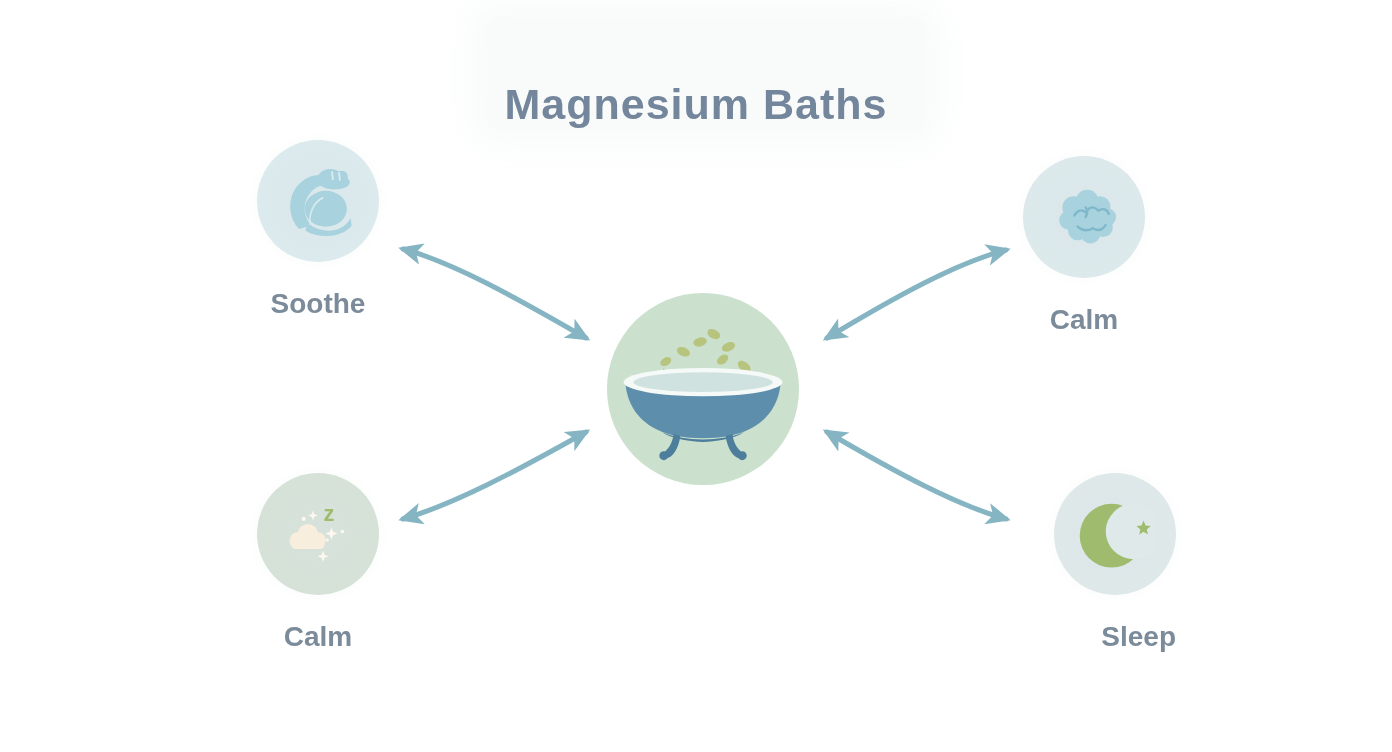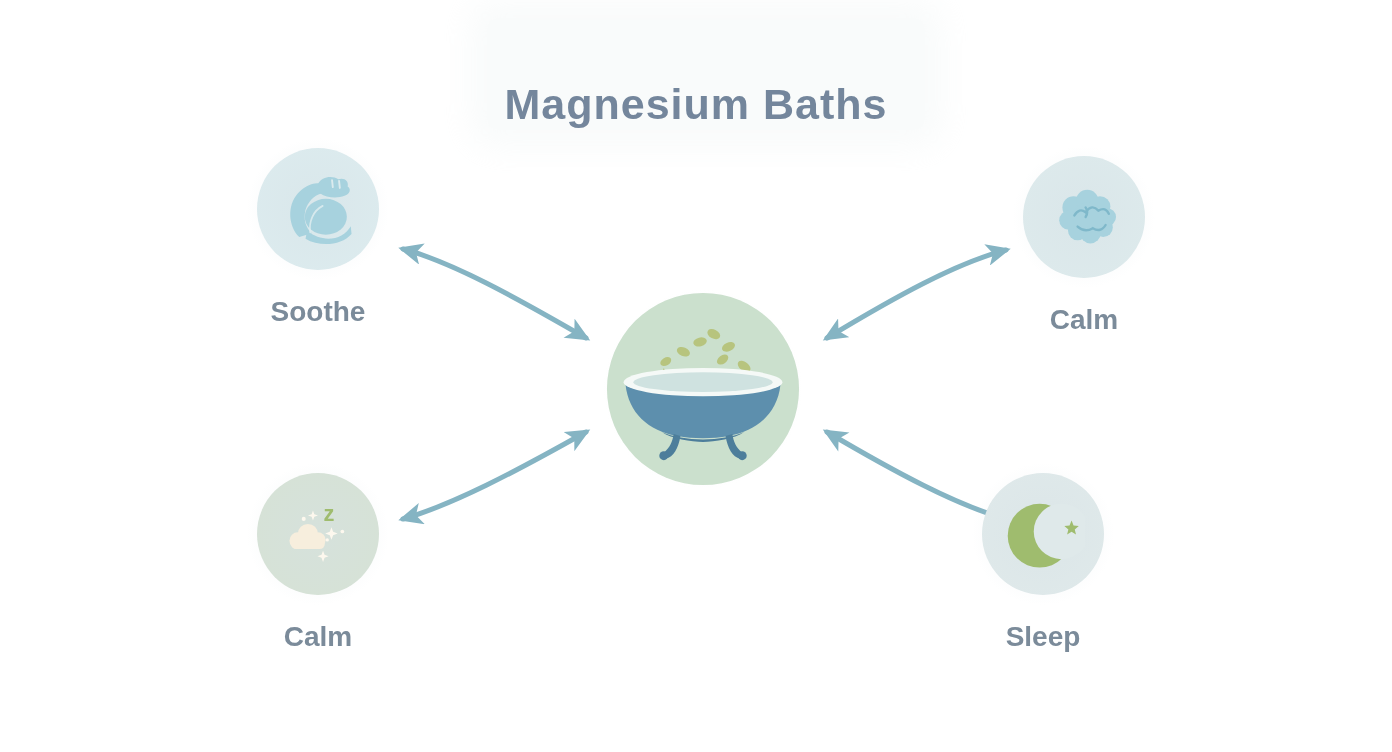--- a/index.html
+++ b/index.html
@@ -52,24 +52,24 @@
     box-shadow:0 0 30px 18px rgba(247,249,250,0.75);
     border-radius:10px;z-index:1;
   }
   .arrows{position:absolute;inset:0;z-index:2;}
   .node{position:absolute;width:122px;text-align:center;z-index:3;}
   .node .circle{
     position:relative;width:122px;height:122px;border-radius:50%;
     display:flex;align-items:center;justify-content:center;
   }
   .node .circle svg{position:relative;z-index:1;}
-  #node-tl{left:257px;top:148px;}
+  #node-tl{left:257px;top:140px;}
   #node-tr{left:1023px;top:156px;}
   #node-bl{left:257px;top:473px;}
-  #node-br{left:982px;top:473px;}
+  #node-br{left:1054px;top:473px;text-align:right;}
   #node-tl .circle{background:var(--node-tl-bg);}
   #node-tr .circle{background:var(--node-tr-bg);}
   #node-bl .circle{background:var(--node-bl-bg);}
   #node-br .circle{background:var(--node-br-bg);}
   .node-label{
     margin-top:26px;font-size:28px;font-weight:bold;color:var(--label-text);
   }
   .center-node{
     position:absolute;left:605px;top:291px;width:196px;height:196px;z-index:3;
   }

